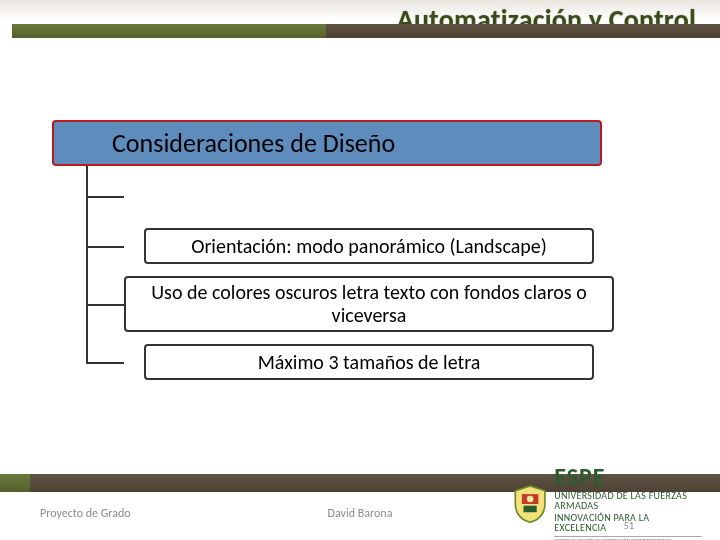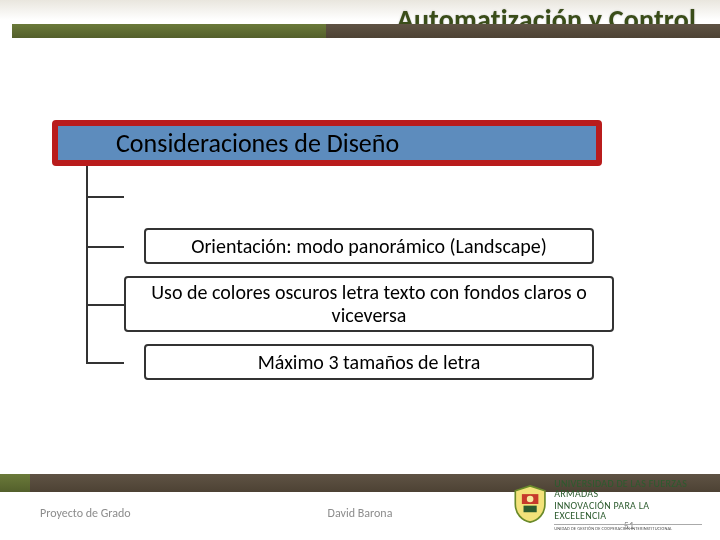--- a/index.html
+++ b/index.html
@@ -11,21 +11,21 @@
 
   .title {
     position: absolute; top: 2px; right: 24px; font-size: 28px; font-weight: 700;
     color: #3a4d19;
     letter-spacing: .2px;
     text-shadow: 0 0 2px rgba(0,0,0,.25);
   }
 
   .main-box {
     position: absolute; left: 52px; top: 120px; width: 550px; height: 46px;
-    background: #5d8cbd; border: 6px solid #b91c1c; border-radius: 4px;
+    background: #5d8cbd; border: 2px solid #b91c1c; border-radius: 4px;
     display: flex; align-items: center; padding-left: 58px;
     color: #000; font-size: 26px;
   }
 
   .tree { position: absolute; left: 86px; top: 166px; }
   .vline { position: absolute; left: 0; top: 0; width: 2px; height: 198px; background: #333; }
   .hline { position: absolute; left: 0; width: 38px; height: 2px; background: #333; }
 
   .sub-box {
     position: absolute; background: #fff; border: 2px solid #333; border-radius: 4px;
@@ -97,18 +97,19 @@
   </div>
 
   <div class="logo">
     <svg class="shield" viewBox="0 0 44 48">
       <path d="M22 2 L40 8 L40 24 C40 36 32 44 22 46 C12 44 4 36 4 24 L4 8 Z" fill="#f3e27a" stroke="#6a8a2a" stroke-width="2"></path>
       <rect x="12" y="12" width="20" height="12" fill="#c63a2b"></rect>
       <rect x="14" y="26" width="16" height="8" fill="#2c5b2e"></rect>
       <circle cx="22" cy="18" r="4" fill="#f7e9a0"></circle>
     </svg>
     <div class="logo-text">
+      <span class="logo-espe">ESPE</span>
       <span class="logo-sub">UNIVERSIDAD DE LAS FUERZAS ARMADAS</span>
       <span class="logo-sub">INNOVACIÓN PARA LA EXCELENCIA</span>
       <span class="logo-sub2">UNIDAD DE GESTIÓN DE COOPERACIÓN INTERINSTITUCIONAL</span>
     </div>
   </div>
 </div>
 
 </body></html>

